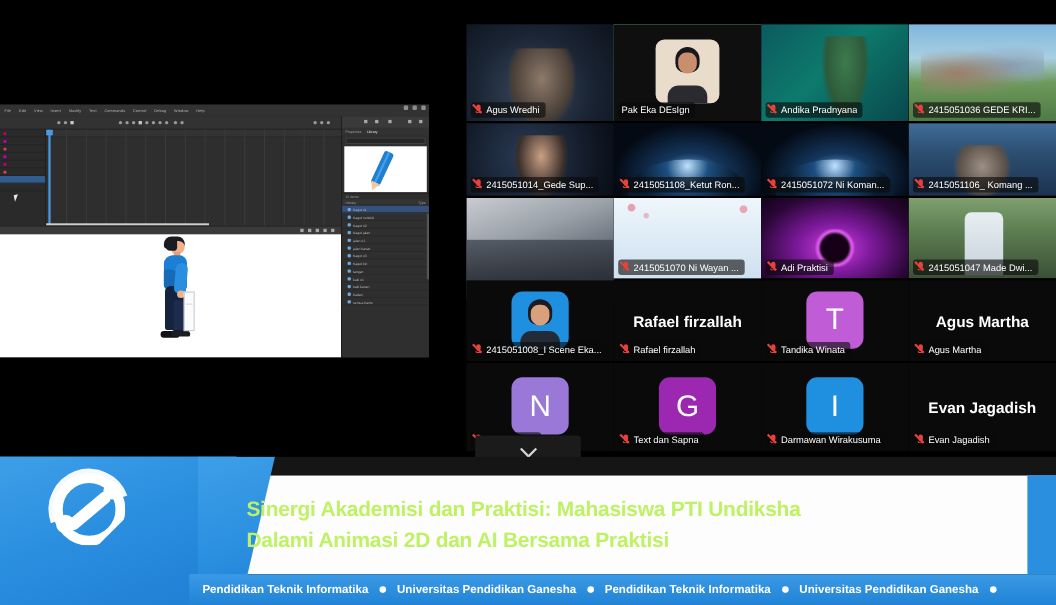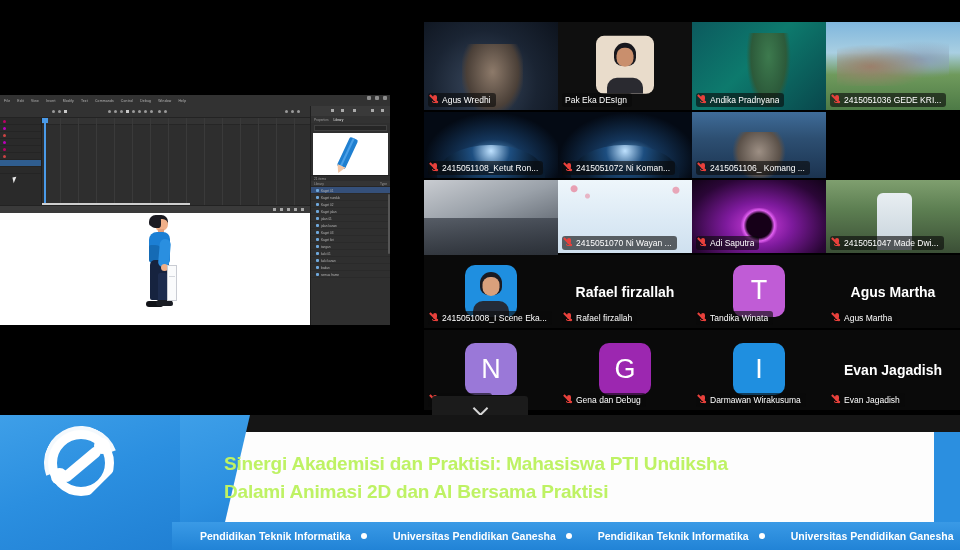--- a/index.html
+++ b/index.html
@@ -163,21 +163,21 @@
   .lt-black { position:absolute; left:150px; bottom:0; width:810px; height:135px; background:#151515;
      clip-path:polygon(72px 0, 100% 0, 100% 100%, 0 100%); }
   .lt-white { position:absolute; left:185px; bottom:28px; width:775px; height:90px; background:#fdfdfd;
      clip-path:polygon(36px 0, 100% 0, 100% 100%, 0 100%); }
   .lt-accent { position:absolute; right:0; bottom:28px; width:26px; height:90px; background:#2b8fe0; }
   .lt-headline { position:absolute; left:224px; bottom:44px; width:700px; color:#bef264; }
   .lt-headline div { font-size:19px; font-weight:bold; line-height:28px; letter-spacing:-.2px; }
   .lt-ticker { position:absolute; left:172px; bottom:0; width:788px; height:28px;
      background:linear-gradient(180deg,#3a9ae6 0%,#2183d6 100%); display:flex; align-items:center; overflow:hidden; }
   .ticker-inner { display:flex; align-items:center; gap:10px; padding-left:12px; white-space:nowrap; }
-  .ticker-inner span.t { font-size:10.5px; font-weight:bold; color:#fff;margin-left:16px; }
+  .ticker-inner span.t { font-size:10.5px; font-weight:bold; color:#fff; }
   .ticker-inner span.b { width:6px; height:6px; border-radius:50%; background:#fff; display:inline-block; }
 
   
   .logo-wrap { position:absolute; left:30px; bottom:8px; width:106px; height:118px; }
   .globe { position:absolute; left:14px; top:2px; width:74px; height:74px; }
   .ring { position:absolute; left:4px; top:4px; width:66px; height:66px; border:9px solid #fff; border-radius:50%;
      clip-path:polygon(0 0,100% 0,100% 62%,62% 100%,0 100%); }
   .swoosh { position:absolute; left:0; top:0; width:74px; height:74px; border:6px solid #fff; border-radius:50%;
      border-color:#fff transparent transparent #fff; transform:rotate(25deg); opacity:.95; }
   .bar { position:absolute; left:13px; top:33px; width:48px; height:11px; background:#fff; border-radius:6px;
@@ -446,20 +446,31 @@
               <span class="cap"></span>
               <span class="base"></span>
               <span class="slash"></span>
             </span>
             <span class="nm">2415051036 GEDE KRI...</span>
           </div>
         </div>
       </div>
       <div class="row" style="top: 90px; height: 66px;">
         <div class="tile" style="width: 134px; height: 66px;">
+          <div class="bg bg-gedesup"></div>
+          <div class="namepill">
+            <span class="mic">
+              <span class="cap"></span>
+              <span class="base"></span>
+              <span class="slash"></span>
+            </span>
+            <span class="nm">2415051014_Gede Sup...</span>
+          </div>
+        </div>
+        <div class="tile" style="width: 134px; height: 66px;">
           <div class="bg bg-space"></div>
           <div class="namepill">
             <span class="mic">
               <span class="cap"></span>
               <span class="base"></span>
               <span class="slash"></span>
             </span>
             <span class="nm">2415051108_Ketut Ron...</span>
           </div>
         </div>
@@ -510,21 +521,21 @@
           </div>
         </div>
         <div class="tile" style="width: 134px; height: 73px;">
           <div class="bg bg-adi"></div>
           <div class="namepill">
             <span class="mic">
               <span class="cap"></span>
               <span class="base"></span>
               <span class="slash"></span>
             </span>
-            <span class="nm">Adi Saputra</span>
+            <span class="nm">Adi Praktisi</span>
           </div>
         </div>
         <div class="tile" style="width: 134px; height: 73px;">
           <div class="bg bg-madedwi"></div>
           <div class="namepill">
             <span class="mic">
               <span class="cap"></span>
               <span class="base"></span>
               <span class="slash"></span>
             </span>
@@ -601,21 +612,21 @@
         </div>
         <div class="tile" style="width: 134px; height: 80px;">
           <div class="bg bg-black"></div>
           <div class="avatar" style="background: rgb(156, 39, 176);">G</div>
           <div class="namepill">
             <span class="mic">
               <span class="cap"></span>
               <span class="base"></span>
               <span class="slash"></span>
             </span>
-            <span class="nm">Gena dan Debug</span>
+            <span class="nm">Text dan Sapna</span>
           </div>
         </div>
         <div class="tile" style="width: 134px; height: 80px;">
           <div class="bg bg-black"></div>
           <div class="avatar" style="background: rgb(31, 143, 224);">I</div>
           <div class="namepill">
             <span class="mic">
               <span class="cap"></span>
               <span class="base"></span>
               <span class="slash"></span>

